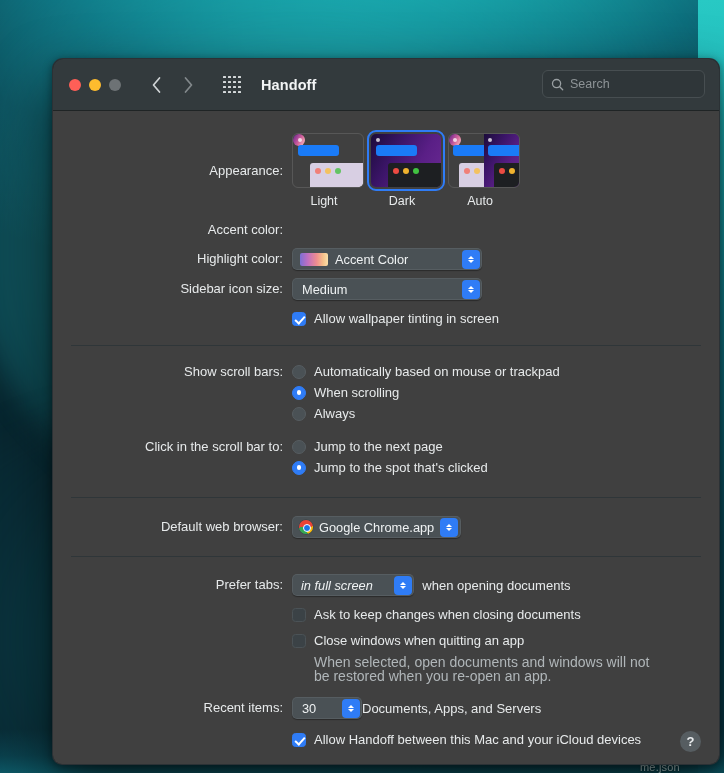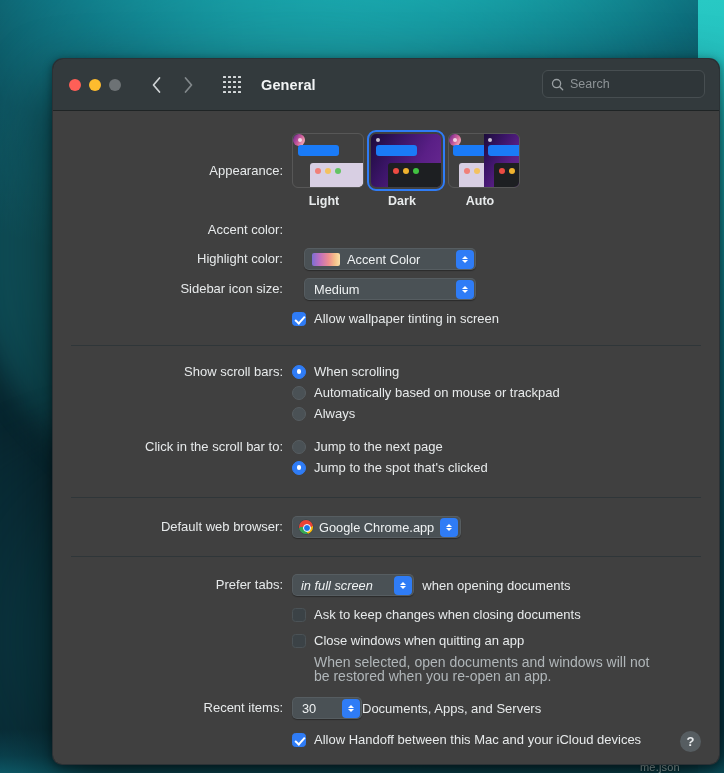--- a/index.html
+++ b/index.html
@@ -144,21 +144,21 @@
 
   .divider {
     height: 1px;
     background: #2f3639;
     margin: 0 18px;
   }
 
   
   #appearance-row { padding-top: 22px; }
   #appearance-options { display: flex; gap: 14px; }
-  .appearance-opt { width: 64px; font-weight: bold; }
+  .appearance-opt { width: 64px; }
   .thumb {
     width: 72px; height: 55px;
     border-radius: 6px;
     overflow: hidden;
     position: relative;
     border: 1px solid rgba(255,255,255,.12);
   }
   .appearance-opt.selected .thumb {
     outline: 2.5px solid #2f7cf6;
     outline-offset: 1px;
@@ -223,21 +223,21 @@
     width:18px; height:19px; margin-left:auto; margin-right:1.5px;
     background:#2f7cf6; border-radius:4px;
     display:flex; flex-direction:column; align-items:center; justify-content:center;
     gap:1px; flex:none;
   }
   .popup .chevbox .up, .popup .chevbox .dn {
     width:0; height:0; border-left:3.2px solid transparent; border-right:3.2px solid transparent;
   }
   .popup .chevbox .up { border-bottom:3.8px solid #ffffff; }
   .popup .chevbox .dn { border-top:3.8px solid #ffffff; }
-  .popup.wide { width:172px;margin-left:12px; }
+  .popup.wide { width:190px; }
   .popup .txt { white-space:nowrap; }
 
   .hl-swatch {
     width:28px; height:13px; border-radius:2px; margin-right:7px; flex:none;
     background: linear-gradient(90deg,#7b6fd4 0%, #c06fc0 28%, #ef8e8e 60%, #f6c08a 82%, #fbe0a8 100%);
   }
 
   
   .checkrow { display:flex; align-items:flex-start; gap:8px; }
   .cb {
@@ -332,21 +332,21 @@
       <i></i>
         <i></i>
         <i></i>
         <i></i>
       <i></i>
         <i></i>
         <i></i>
         <i></i>
     </div>
 
-    <div id="win-title">General</div>
+    <div id="win-title">Handoff</div>
 
     <div id="search-box">
       <svg width="13" height="13" viewBox="0 0 14 14" fill="none">
         <circle cx="6" cy="6" r="4.4" stroke="#9aa0a3" stroke-width="1.4"></circle>
         <path d="M9.4 9.4L12.6 12.6" stroke="#9aa0a3" stroke-width="1.4" stroke-linecap="round"></path>
       </svg>
       <input id="search-input" type="text" placeholder="Search" style="">
     </div>
   </div>
 
@@ -463,26 +463,26 @@
         </div>
       </div>
     </div>
 
     <div class="divider"></div>
 
     <div class="row" style="padding-top:18px;justify-content:center;">
       <div class="lbl">Show scroll bars:</div>
       <div class="ctl">
         <div class="radiorow">
+          <span class="rb off"></span>
+          <span class="rb-label">Automatically based on mouse or trackpad</span>
+        </div>
+        <div class="radiorow">
           <span class="rb on"></span>
           <span class="rb-label">When scrolling</span>
-        </div>
-        <div class="radiorow">
-          <span class="rb off"></span>
-          <span class="rb-label">Automatically based on mouse or trackpad</span>
         </div>
         <div class="radiorow">
           <span class="rb off"></span>
           <span class="rb-label">Always</span>
         </div>
       </div>
     </div>
 
     <div class="row" style="padding-top:12px; padding-bottom:16px;">
       <div class="lbl">Click in the scroll bar to:</div>

